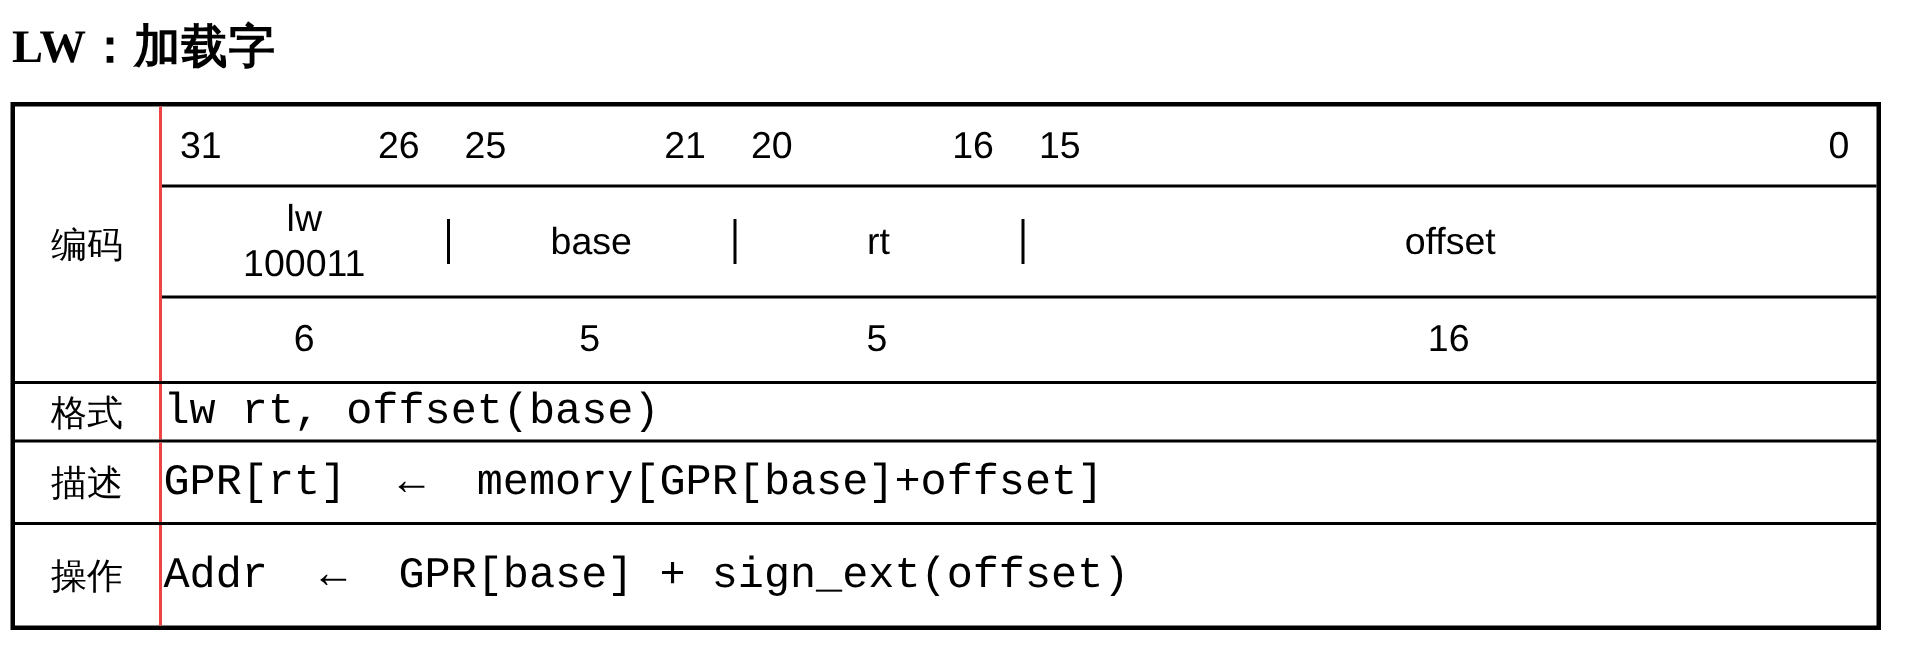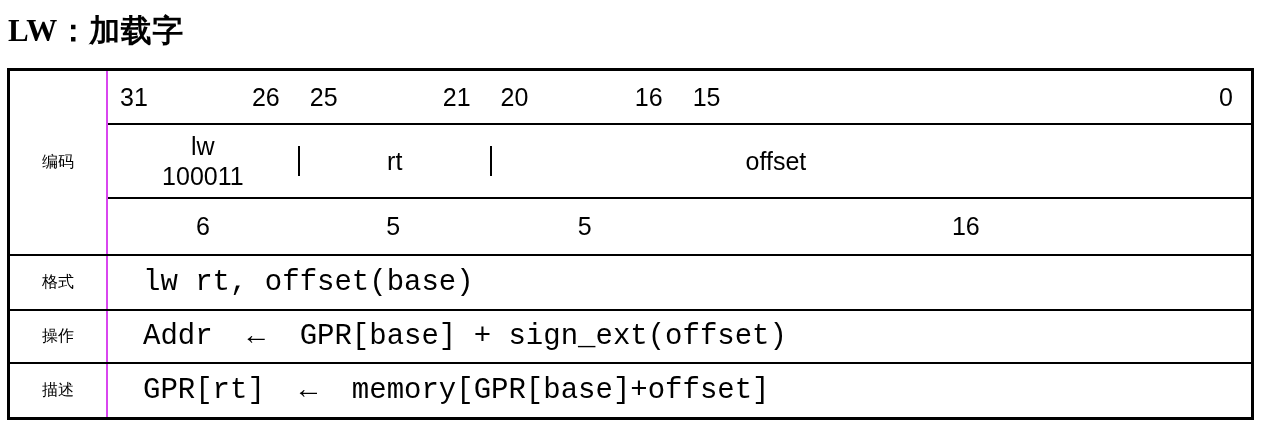--- a/index.html
+++ b/index.html
@@ -25,31 +25,31 @@
     left: 7px; top: 68px;
     width: 1247px; height: 352px;
     border: 3px solid #000;
     display: flex;
     flex-direction: column;
     background: #fff;
   }
   .trow { display: flex; flex-direction: row; }
   .trow + .trow { border-top: 2px solid #000; }
   .row-enc    { height: 183px; }
-  .row-format { height: 55px; }
+  .row-format { height: 39px; }
   .row-desc   { height: 55px; }
   .row-op     { flex: 1; }
   .label-cell {
     width: 98px;
-    border-right: 2px solid #d946ef;
+    border-right: 2px solid #ef4444;
     display: flex;
     align-items: center;
     justify-content: center;
     font-family: Liberation Serif, serif;
-    font-size: 16px;
+    font-size: 24px;
     flex-shrink: 0;
   }
   .enc-content { flex: 1; display: flex; flex-direction: column; border-radius: 11px; }
   .bits-row {
     height: 52px;
     display: flex;
     align-items: center;
     font-size: 25px;
   }
   .bitseg {
@@ -82,21 +82,21 @@
   }
   .wseg { text-align: center; }
   .f0 { width: 16.6%; }
   .f1 { width: 16.7%; }
   .f2 { width: 16.8%; }
   .f3 { width: 49.9%; }
   .code-cell {
     flex: 1;
     display: flex;
     align-items: center;
-    padding-left: 35px;
+    padding-left: 1px;
     font-family: "Liberation Mono", "DejaVu Sans Mono", monospace;
     font-size: 29px;
     white-space: pre;
     letter-spacing: 0;
   }
 </style>
 </head>
 <body>
 
 <div class="title">LW：加载字</div>
@@ -124,20 +124,23 @@
           <span>15</span>
           <span>0</span>
         </div>
       </div>
 
       <div class="fields-row">
         <div class="fcell f0">
           <div>lw</div>
           <div>100011</div>
         </div>
+        <div class="fcell f1">
+          <div>base</div>
+        </div>
         <div class="fcell f2">
           <div>rt</div>
         </div>
         <div class="fcell f3">
           <div>offset</div>
         </div>
       </div>
 
       <div class="widths-row">
         <div class="wseg f0">6</div>
@@ -147,23 +150,23 @@
       </div>
 
     </div>
   </div>
 
   <div class="trow row-format">
     <div class="label-cell">格式</div>
     <div class="code-cell">lw rt, offset(base)</div>
   </div>
 
+  <div class="trow row-desc">
+    <div class="label-cell">描述</div>
+    <div class="code-cell">GPR[rt]  ←  memory[GPR[base]+offset]</div>
+  </div>
+
   <div class="trow row-op">
     <div class="label-cell">操作</div>
     <div class="code-cell">Addr  ←  GPR[base] + sign_ext(offset)</div>
   </div>
 
-  <div class="trow row-desc">
-    <div class="label-cell">描述</div>
-    <div class="code-cell">GPR[rt]  ←  memory[GPR[base]+offset]</div>
-  </div>
-
 </div>
 
 </body></html>

